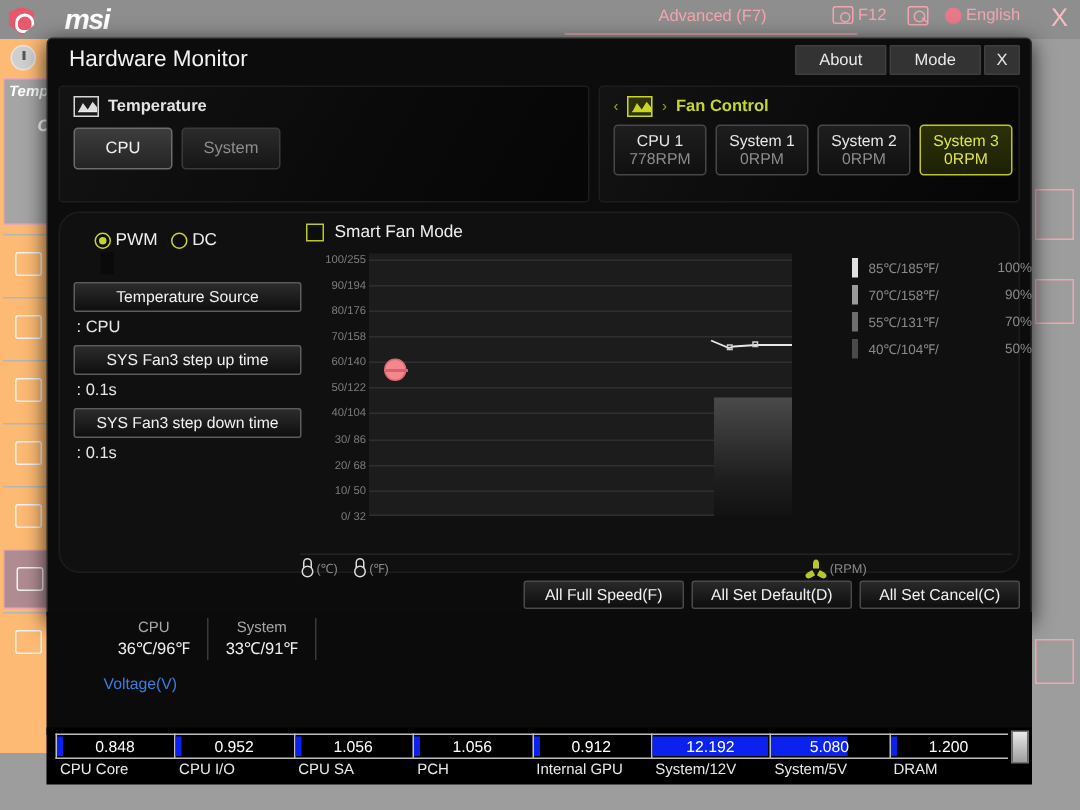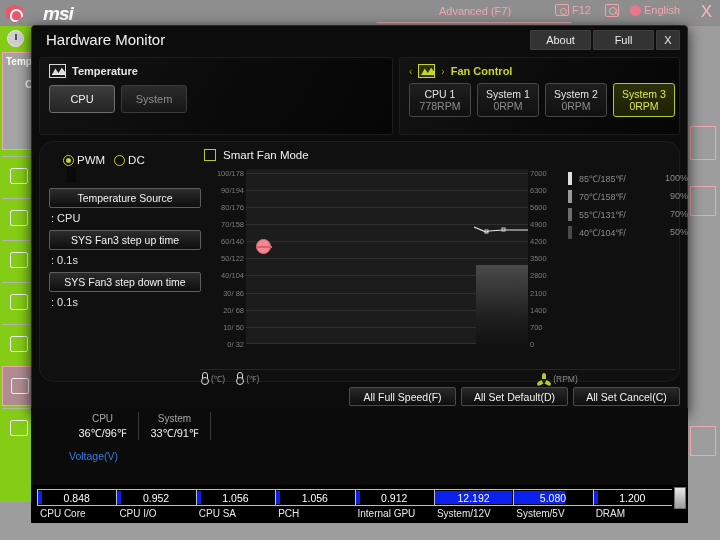--- a/index.html
+++ b/index.html
@@ -43,21 +43,21 @@
   .hdr-item { position:absolute; top:4px; color:#f2a5ad; font-size:11px; display:flex; align-items:center; gap:3px; }
   .ico-box { width:14px; height:12px; border:1.4px solid #f2a5ad; border-radius:2px; position:relative; }
   .ico-box:after{ content:""; position:absolute; left:4px; top:3px; width:5px; height:5px; border:1.4px solid #f2a5ad; border-radius:50%; }
   .ico-search { width:14px; height:13px; border:1.4px solid #f2a5ad; border-radius:2px; position:relative; }
   .ico-search:after{ content:""; position:absolute; left:3px; top:2px; width:6px; height:6px; border:1.4px solid #f2a5ad; border-radius:50%; }
   .ico-search:before{ content:""; position:absolute; left:8px; top:8px; width:5px; height:1.4px; background:#f2a5ad; transform:rotate(40deg); }
   .ico-globe { width:11px; height:11px; border-radius:50%; background:#e8788a; position:relative; }
   .close-x { position:absolute; right:8px; top:3px; color:#f6bcc4; font-size:17px; line-height:17px; }
 
   
-  .bg-left { position:absolute; left:0; top:26px; width:36px; bottom:0; background:#84cc16; }
+  .bg-left { position:absolute; left:0; top:26px; width:36px; bottom:0; background:#fdba74;font-style:italic; }
   .sb-clock { position:absolute; left:7px; top:4px; width:17px; height:17px; border-radius:50%;
               background:#cfcfcf; border:1.5px solid #e6e6e6; }
   .sb-clock:after{ content:""; position:absolute; left:7px; top:3px; width:1.6px; height:6px; background:#555; }
   .sb-temp-box { position:absolute; left:2px; top:26px; width:46px; height:98px;
                  border:1px solid #f0a8b0; background:#a5a5a5; }
   .sb-temp-label { color:#fff; font-size:10px; font-weight:bold; padding:3px 3px; }
   .sb-temp-c { color:#fff; font-size:11px; font-weight:bold; padding:8px 0 0 22px; }
   .sb-icon-cell { position:absolute; left:2px; width:44px; height:40px; border-top:1px solid #b5b5b5; }
   .sb-glyph { position:absolute; left:8px; top:11px; width:18px; height:16px; border:1.4px solid #f2f2f2; border-radius:2px; }
   .sb-sel { border:1px solid #f0a8b0; background:#b08c92; }
@@ -295,21 +295,21 @@
 
   <div class="bg-bottom-strip"></div>
 </div>
 
 <div id="hw-dialog">
 
   <div class="hw-title-bar">
     <div class="hw-title">Hardware Monitor</div>
     <div class="hw-btns">
       <div class="hw-btn">About</div>
-      <div class="hw-btn">Full</div>
+      <div class="hw-btn">Mode</div>
       <div class="hw-btn x">X</div>
     </div>
   </div>
 
   <div class="hw-body">
 
     <div class="panel panel-temp">
       <div class="panel-head">
         <span class="sq-icon"></span>
         <span class="ph-label">Temperature</span>
@@ -371,21 +371,21 @@
       <div class="chart-wrap">
 
         <div class="smart-row">
           <span class="chk"></span>
           <span class="smart-lbl">Smart Fan Mode</span>
         </div>
 
         <div class="plot-area">
 
           <div class="yaxis-l">
-            <span class="ytick" style="top:2%">100/178</span>
+            <span class="ytick" style="top:2%">100/255</span>
             <span class="ytick" style="top:11.8%">90/194</span>
             <span class="ytick" style="top:21.6%">80/176</span>
             <span class="ytick" style="top:31.4%">70/158</span>
             <span class="ytick" style="top:41.2%">60/140</span>
             <span class="ytick" style="top:51%">50/122</span>
             <span class="ytick" style="top:60.8%">40/104</span>
             <span class="ytick" style="top:70.6%">30/ 86</span>
             <span class="ytick" style="top:80.4%">20/ 68</span>
             <span class="ytick" style="top:90.2%">10/ 50</span>
             <span class="ytick" style="top:100%">0/ 32</span>
@@ -408,33 +408,20 @@
 
             <svg class="curve-svg" viewBox="0 0 282 175" preserveAspectRatio="none">
               <polyline points="228,58 240,63 243,62 258,61 282,61" fill="none" stroke="#e8e8e8" stroke-width="1.2"></polyline>
               <rect x="239" y="61" width="3" height="3" fill="none" stroke="#cfcfcf" stroke-width="1"></rect>
               <rect x="256" y="59" width="3" height="3" fill="none" stroke="#cfcfcf" stroke-width="1"></rect>
             </svg>
 
             <div class="dot" style="left:10px; top:40%;"></div>
           </div>
 
-          <div class="yaxis-r">
-            <span class="ytick-r" style="top:2%">7000</span>
-            <span class="ytick-r" style="top:11.8%">6300</span>
-            <span class="ytick-r" style="top:21.6%">5600</span>
-            <span class="ytick-r" style="top:31.4%">4900</span>
-            <span class="ytick-r" style="top:41.2%">4200</span>
-            <span class="ytick-r" style="top:51%">3500</span>
-            <span class="ytick-r" style="top:60.8%">2800</span>
-            <span class="ytick-r" style="top:70.6%">2100</span>
-            <span class="ytick-r" style="top:80.4%">1400</span>
-            <span class="ytick-r" style="top:90.2%">700</span>
-            <span class="ytick-r" style="top:100%">0</span>
-          </div>
 
           <div class="legend">
             <div class="leg-row">
               <span class="leg-bar" style="background:#e0e0e0"></span>
               <span class="leg-txt">85℃/185℉/</span>
               <span class="leg-pct">100%</span>
             </div>
             <div class="leg-row">
               <span class="leg-bar" style="background:#9a9a9a"></span>
               <span class="leg-txt">70℃/158℉/</span>

